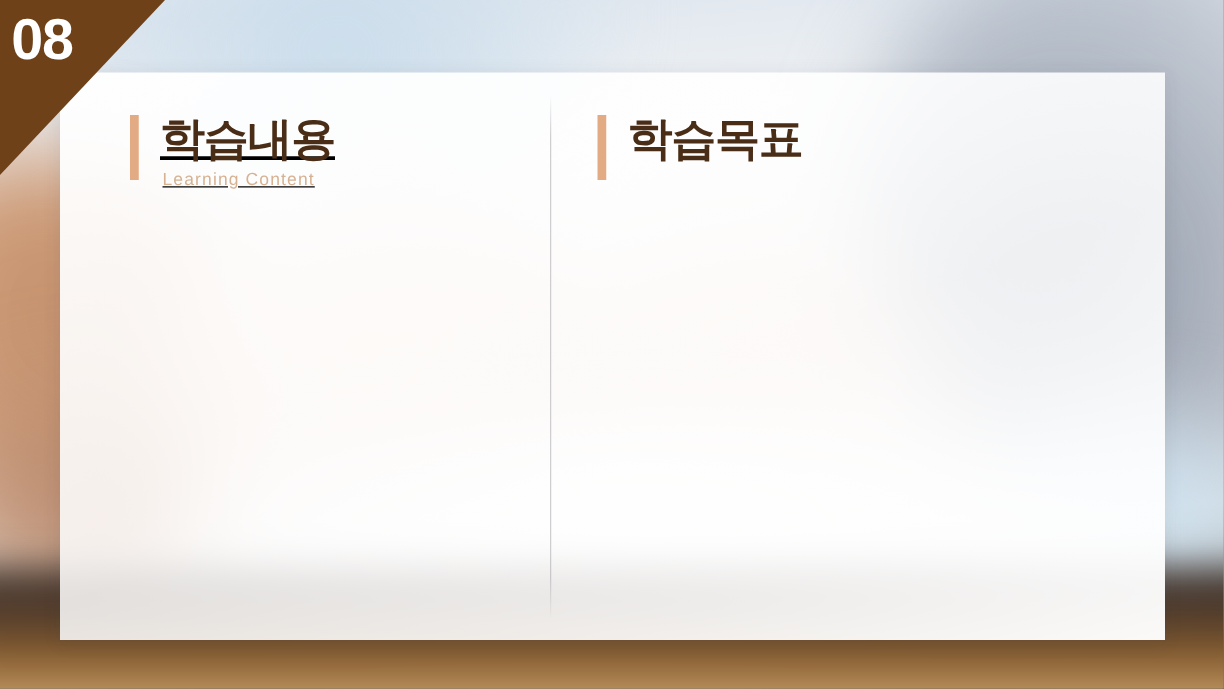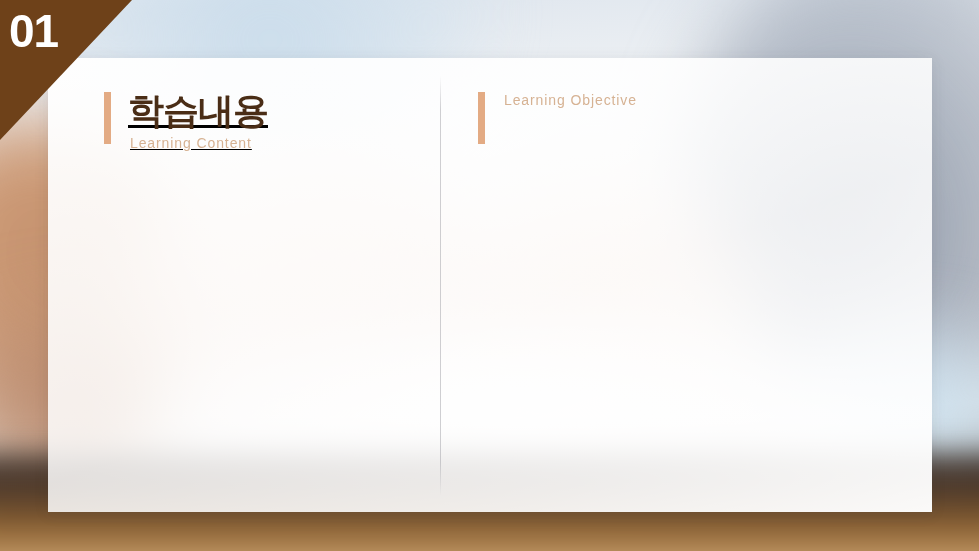--- a/index.html
+++ b/index.html
@@ -253,25 +253,25 @@
         <h2 class="title-ko">학습내용</h2>
         <div class="title-en">Learning Content</div>
       </div>
       <ul class="list">
       </ul>
     </div>
 
     <div class="col col-right">
       <div class="heading-row">
         <span class="accent-bar"></span>
-        <div class="title-en">Learning Objective</div>
+        <h2 class="title-ko">학습목표</h2>
       </div>
       <ul class="list">
       </ul>
     </div>
   </div>
 
   <div class="corner">
     <div class="corner-tri"></div>
-    <div class="corner-num">01</div>
+    <div class="corner-num">08</div>
   </div>
 
 </div>
 
 </body></html>

